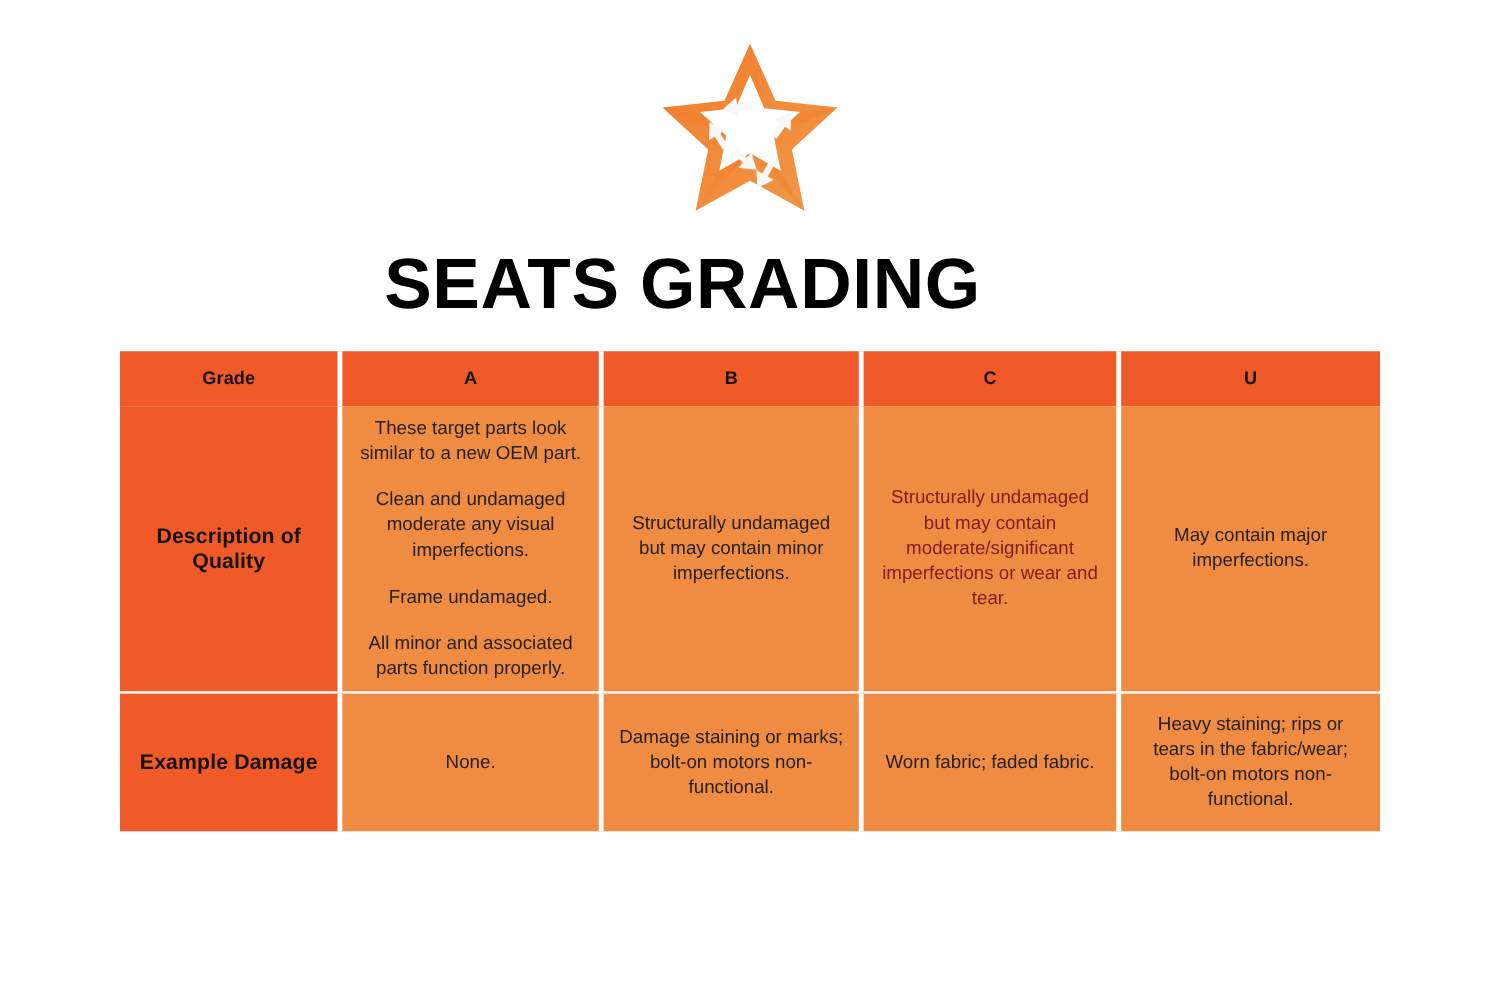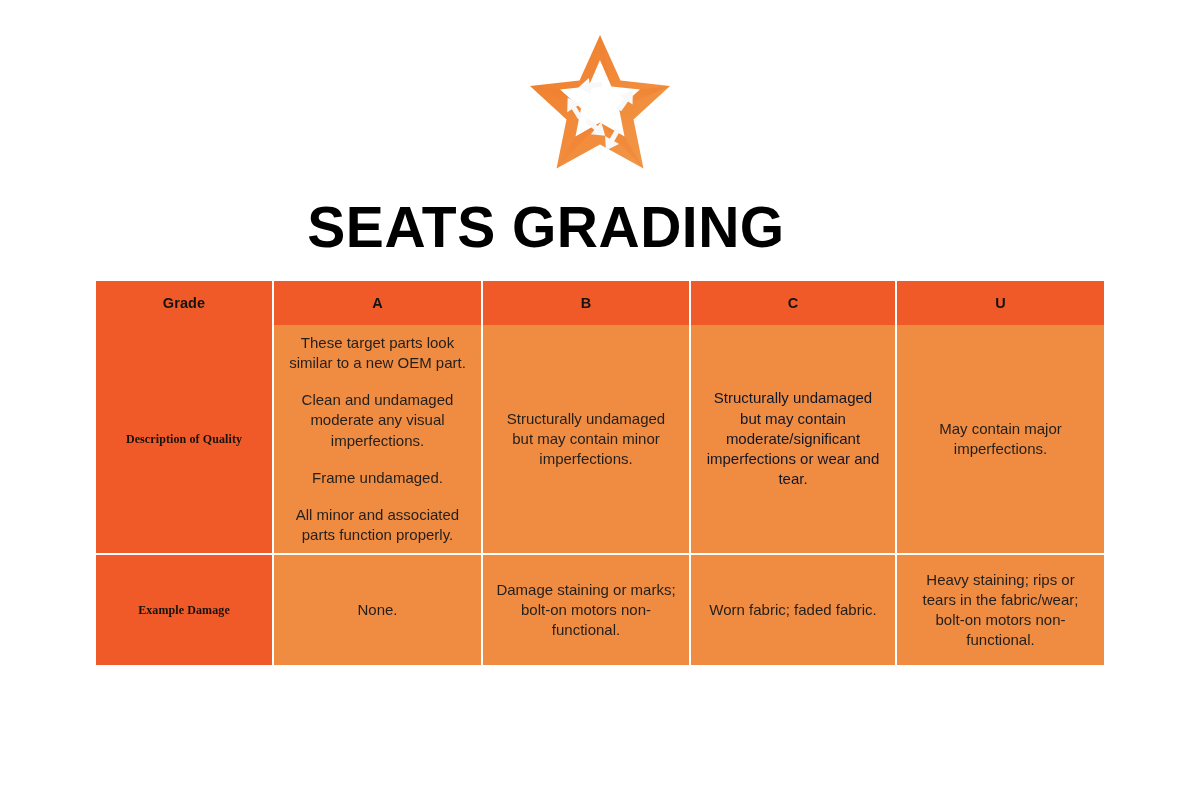--- a/index.html
+++ b/index.html
@@ -86,21 +86,21 @@
     left: 96px;
     top: 281px;
     width: 1008px;
     border-collapse: separate;
     border-spacing: 0;
     table-layout: fixed;
   }
 
   .grading-table td,
   .grading-table th {
-    border-right: 2px solid #000000;
+    border-right: 4px solid #000000;
     border-bottom: 2px solid #ffffff;
     vertical-align: middle;
     text-align: center;
   }
 
   .grading-table tr > *:last-child { border-right: none; }
   .grading-table tr:last-child > * { border-bottom: none; }
 
   col.c-grade { width: 178px; }
   col.c-a     { width: 209px; }
@@ -115,22 +115,22 @@
     font-family: "Liberation Sans", sans-serif;
     font-size: 14.5px;
     font-weight: bold;
     color: #16120f;
     letter-spacing: 0.1px;
   }
 
   
   .row-label {
     background: #f05a28;
-    font-family: Liberation Serif, serif;
-    font-size: 12px;
+    font-family: Liberation Sans, sans-serif;
+    font-size: 17px;
     font-weight: bold;
     color: #16120f;
     letter-spacing: 0.1px;
     padding: 6px 8px;
   }
 
   
   .body-cell {
     background: #f08c42;
     font-family: "Liberation Sans", sans-serif;
@@ -216,21 +216,21 @@
         <td class="row-label" style="background: rgb(240, 90, 40); color: rgb(22, 18, 15); border-right-color: rgb(255, 255, 255); border-bottom-color: rgb(255, 255, 255);">Description of Quality</td>
         <td class="body-cell" style="background: rgb(240, 140, 66); color: rgb(35, 31, 28); border-right-color: rgb(255, 255, 255); border-bottom-color: rgb(255, 255, 255);">
             <p class="para">These target parts look similar to a new OEM part.</p>
             <p class="para">Clean and undamaged moderate any visual imperfections.</p>
             <p class="para">Frame undamaged.</p>
             <p class="para">All minor and associated parts function properly.</p>
           </td>
         <td class="body-cell" style="background: rgb(240, 140, 66); color: rgb(35, 31, 28); border-right-color: rgb(255, 255, 255); border-bottom-color: rgb(255, 255, 255);">
             <p class="para">Structurally undamaged but may contain minor imperfections.</p>
           </td>
-        <td class="body-cell" style="background: rgb(240, 140, 66); color: #0f172a; border-right-color: rgb(255, 255, 255); border-bottom-color: rgb(255, 255, 255);">
+        <td class="body-cell" style="background: rgb(240, 140, 66); color: #7f1d1d; border-right-color: rgb(255, 255, 255); border-bottom-color: rgb(255, 255, 255);">
             <p class="para">Structurally undamaged but may contain moderate/significant imperfections or wear and tear.</p>
           </td>
         <td class="body-cell" style="background: rgb(240, 140, 66); color: rgb(35, 31, 28); border-right-color: rgb(255, 255, 255); border-bottom-color: rgb(255, 255, 255);">
             <p class="para">May contain major imperfections.</p>
           </td>
       </tr>
       <tr class="row-damage">
         <td class="row-label" style="background: rgb(240, 90, 40); color: rgb(22, 18, 15); border-right-color: rgb(255, 255, 255); border-bottom-color: rgb(255, 255, 255);">Example Damage</td>
         <td class="body-cell" style="background: rgb(240, 140, 66); color: rgb(35, 31, 28); border-right-color: rgb(255, 255, 255); border-bottom-color: rgb(255, 255, 255);">
             <p class="para">None.</p>

